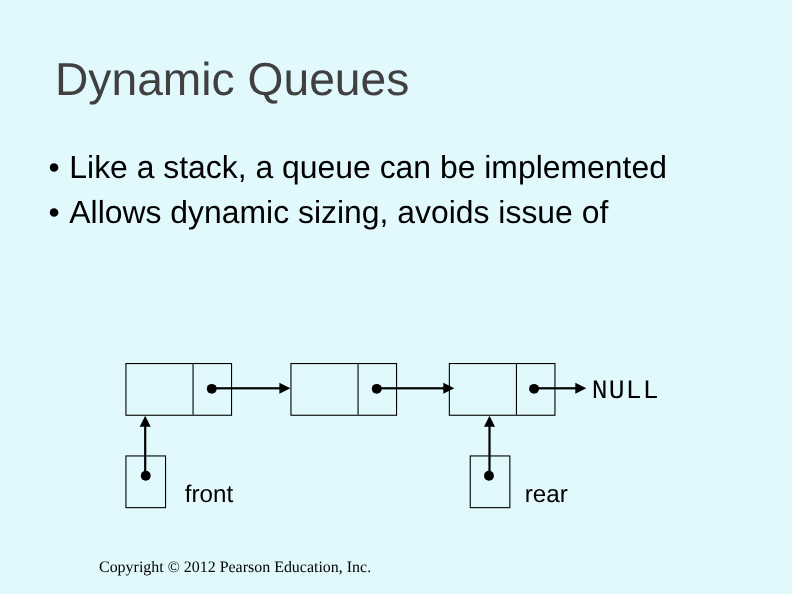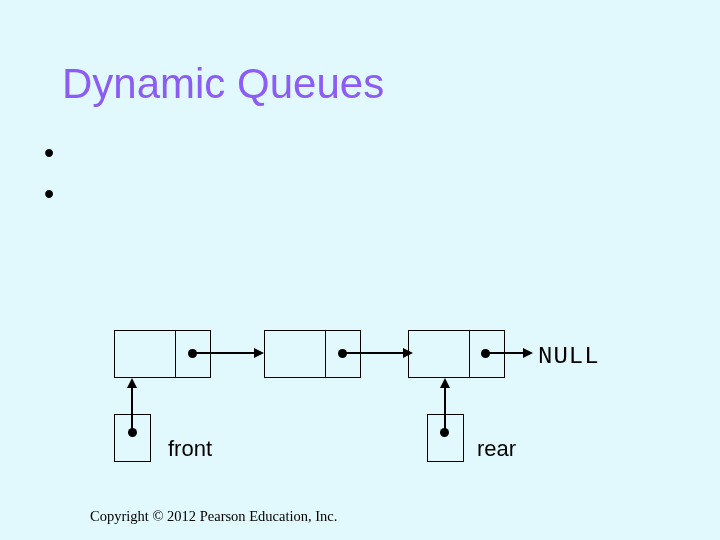--- a/index.html
+++ b/index.html
@@ -16,23 +16,23 @@
     color: #000;
   }
   .slide { position: absolute; inset: 0; }
 
   .title {
     position: absolute;
     left: 46px;
     top: 44px;
     font-size: 42px;
     line-height: 1.15;
-    color: #8b5cf6;
+    color: #404040;
     font-weight: normal;
-    margin: 16px;
+    margin: 4px;
     white-space: nowrap;
   }
 
   .bullets {
     position: absolute;
     left: 44px;
     top: 133px;
     width: 650px;
     font-size: 29px;
     line-height: 41px;
@@ -150,25 +150,27 @@
 <body>
 
 <div class="slide">
 
   <h1 class="title">Dynamic Queues</h1>
 
   <div class="bullets">
     <div class="bullet-item">
       <span class="bullet-marker">•</span>
       <div class="bullet-text">
+        <span>Like a stack, a queue can be implemented</span>
       </div>
     </div>
     <div class="bullet-item">
       <span class="bullet-marker">•</span>
       <div class="bullet-text">
+        <span>Allows dynamic sizing, avoids issue of</span>
       </div>
     </div>
   </div>
 
   <div class="diagram">
 
     <div class="node node-1">
       <div class="divider"></div>
     </div>
     <div class="node node-2">

